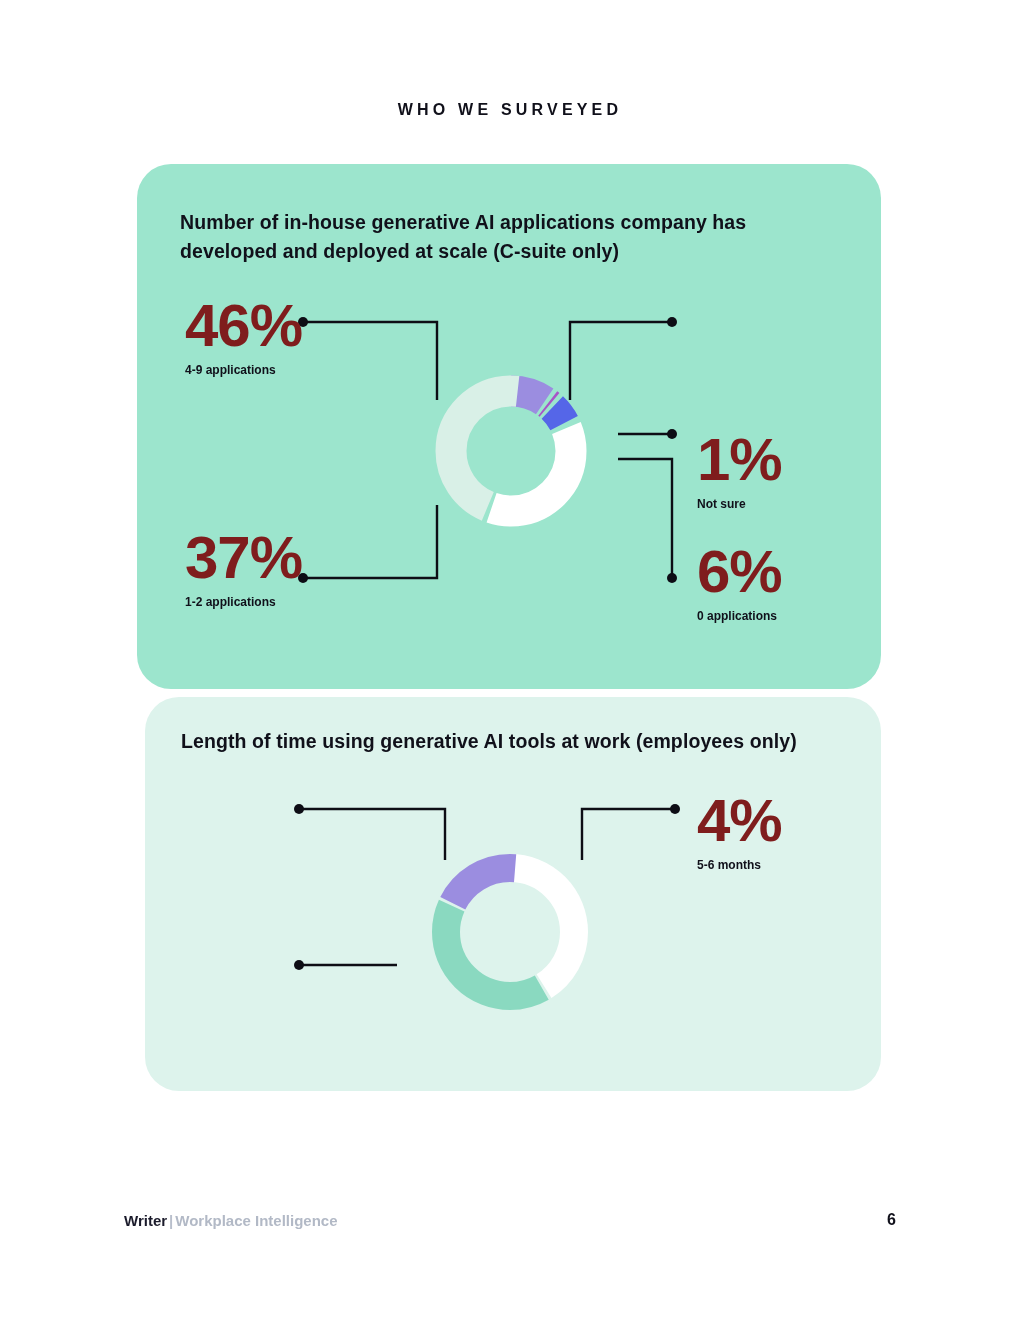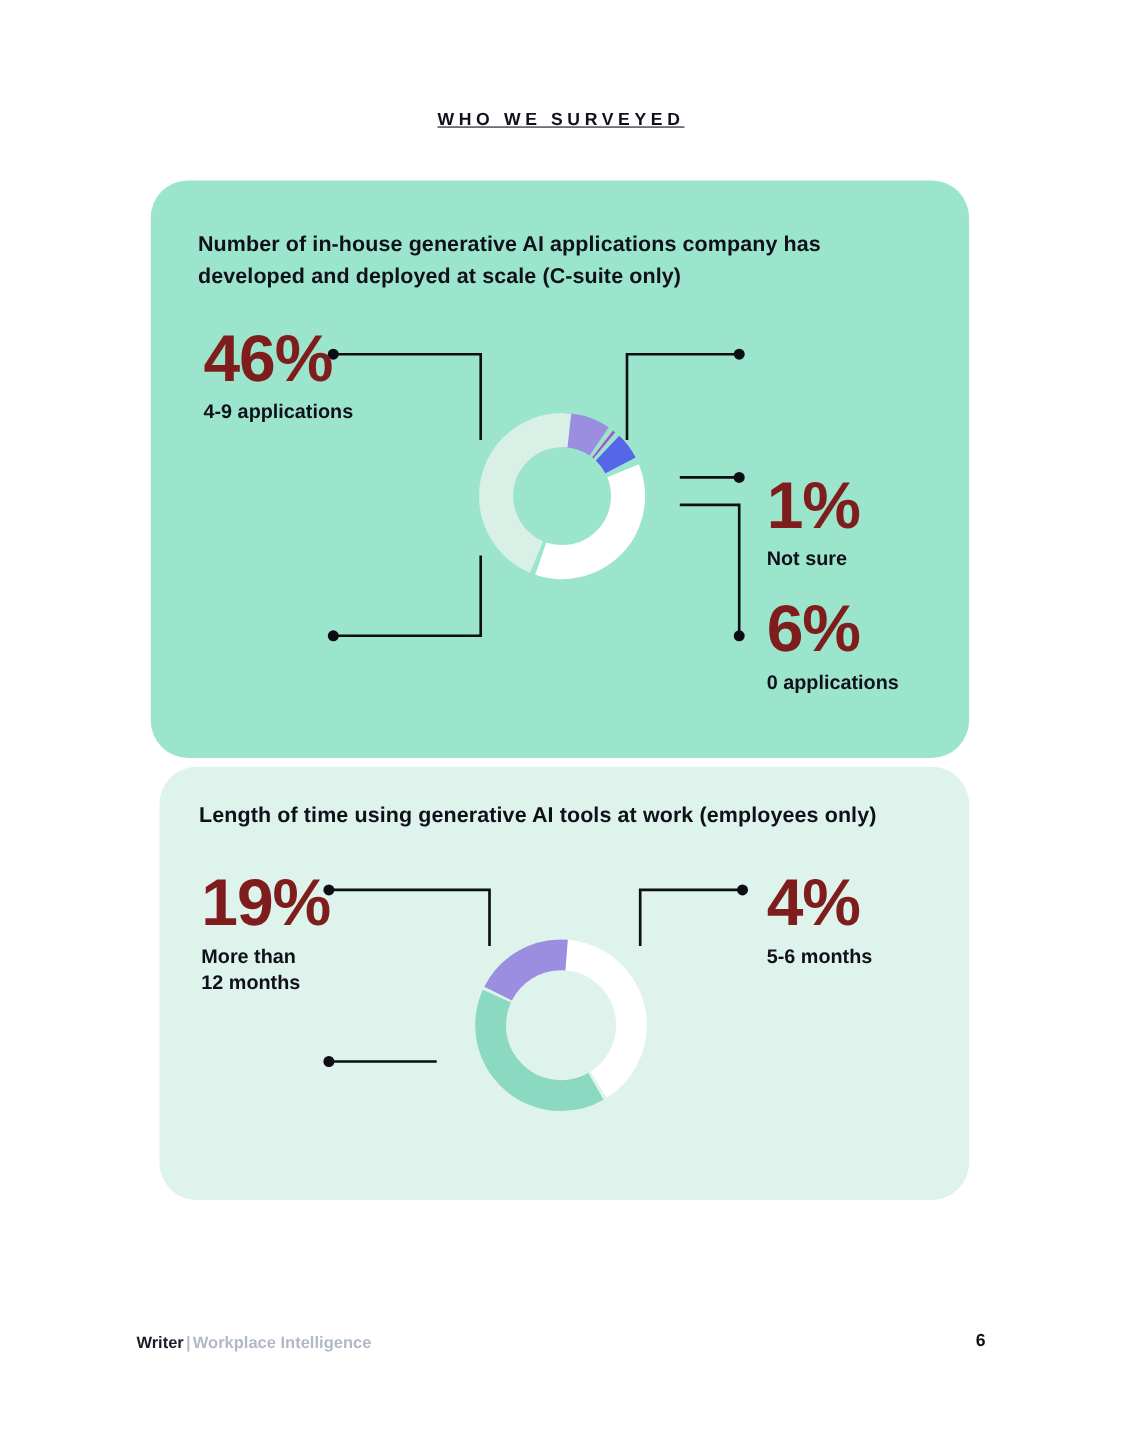--- a/index.html
+++ b/index.html
@@ -23,21 +23,20 @@
   .section-header {
     position: absolute;
     top: 101px;
     left: 0;
     width: 1020px;
     text-align: center;
     font-size: 16px;
     font-weight: 700;
     letter-spacing: 4.2px;
     color: #10101a;
-    text-decoration: underline;
   }
 
   
   .card {
     position: absolute;
     border-radius: 34px;
   }
 
   .card-a {
     left: 137px;
@@ -76,21 +75,21 @@
     font-size: 60px;
     font-weight: 700;
     color: #7f1d1d;
     line-height: 0.94;
     letter-spacing: -1px;
     white-space: nowrap;
   }
 
   .stat-label {
     margin-top: 9px;
-    font-size: 18px;
+    font-size: 12px;
     font-weight: 700;
     color: #10101a;
     line-height: 1.3;
     white-space: pre-line;
   }
 
   
   .overlay {
     position: absolute;
     left: 0;
@@ -194,37 +193,36 @@
       <path d="M299,965 H397"></path>
       <circle cx="299" cy="965" r="5" fill="#0d0d15" stroke="none"></circle>
     </g>
   </svg>
 
   <div class="stat" style="left:185px; top:298px;">
     <div class="stat-value">46%</div>
     <div class="stat-label">4-9 applications</div>
   </div>
 
+  <div class="stat" style="left:185px; top:530px;">
+    <div class="stat-value">37%</div>
+    <div class="stat-label">1-2 applications</div>
+  </div>
 
 
   <div class="stat" style="left:697px; top:432px;">
     <div class="stat-value">1%</div>
     <div class="stat-label">Not sure</div>
   </div>
 
   <div class="stat" style="left:697px; top:544px;">
     <div class="stat-value">6%</div>
     <div class="stat-label">0 applications</div>
   </div>
 
-  <div class="stat" style="left:183px; top:793px;">
-    <div class="stat-value">19%</div>
-    <div class="stat-label">More than
-12 months</div>
-  </div>
 
   <div class="stat" style="left:697px; top:793px;">
     <div class="stat-value">4%</div>
     <div class="stat-label">5-6 months</div>
   </div>
 
 
   <div class="footer-brand">
     <span class="brand-primary">Writer</span><span class="brand-sep">|</span><span class="brand-secondary">Workplace Intelligence</span>
   </div>

